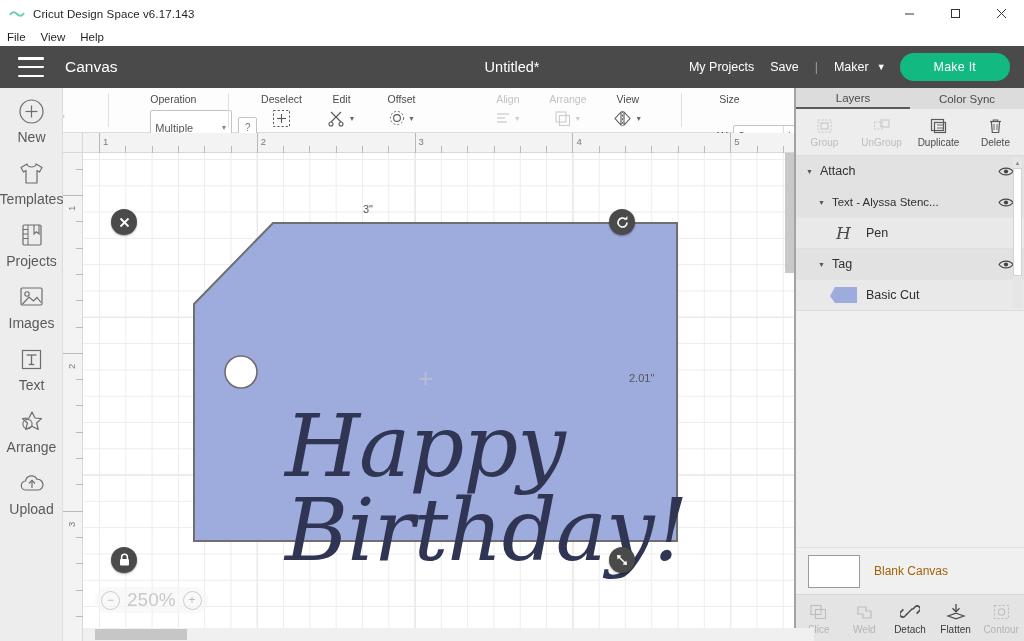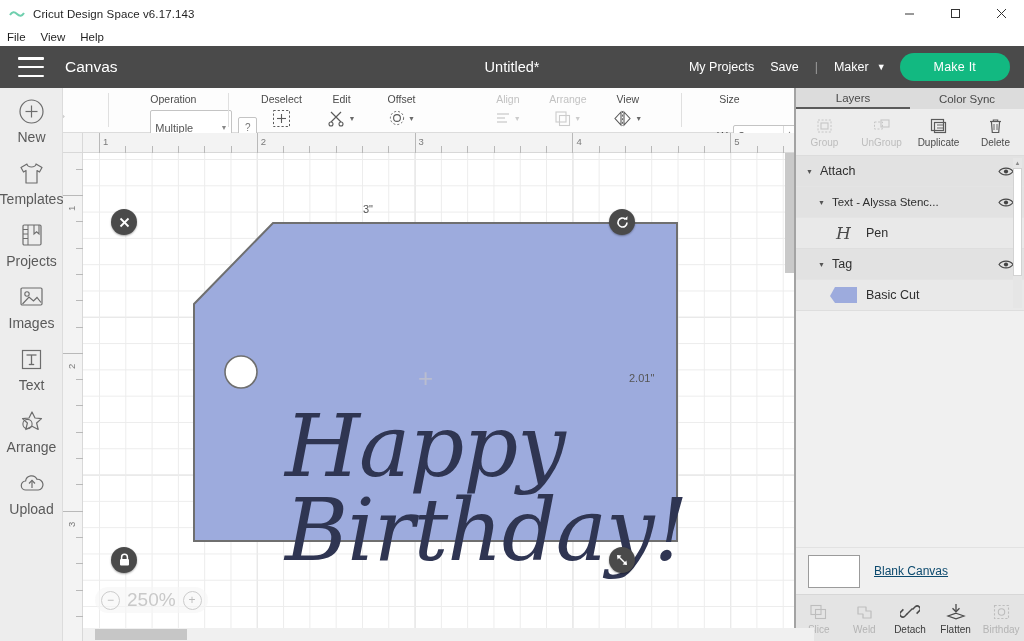--- a/index.html
+++ b/index.html
@@ -220,21 +220,21 @@
                      background: #ffffff; border: 1px solid #d2d2d2; }
   .lscroll .larrow { position: absolute; top: 0; left: 0; width: 9px; height: 10px;
                      display: flex; align-items: center; justify-content: center;
                      font-size: 6px; color: #8a8a8a; }
 
   .canvasrow { position: absolute; left: 0; right: 0; bottom: 47px; height: 47px;
                background: #f0f0f0; display: flex; align-items: center;
                padding: 0 12px; border-top: 1px solid #e2e2e2; }
   .canvasrow .cbox { width: 52px; height: 33px; background: #fff;
                      border: 1px solid #9b9b9b; cursor: pointer; }
-  .canvasrow .ctext { font-size: 12px; color: #0c4a6e; margin-left: 14px; text-decoration: underline; }
+  .canvasrow .ctext { font-size: 12px; color: #a16207; margin-left: 14px; }
 
   .boolbar { position: absolute; left: 0; right: 0; bottom: 0; height: 47px;
              background: #e4e4e4; display: flex; border-top: 1px solid #d7d7d7; }
   .bbtn { flex: 1; display: flex; flex-direction: column; align-items: center;
           justify-content: center; cursor: pointer; }
   .bbtn .bi { height: 20px; display: flex; align-items: center; color: #4a4a4a; }
   .bbtn .bl { font-size: 10px; color: #3a3a3a; margin-top: 2px; }
   .bbtn.disabled .bi { color: #bdbdbd; }
   .bbtn.disabled .bl { color: #b4b4b4; }
 </style>
@@ -790,18 +790,18 @@
         </span>
         <span class="bl">Flatten</span>
       </div>
       <div class="bbtn disabled">
         <span class="bi">
           <svg width="19" height="18" viewBox="0 0 19 18">
               <rect x="2.5" y="2.5" width="14" height="13" fill="none" stroke="currentColor" stroke-width="1.1" stroke-dasharray="2.2 1.8"></rect>
               <circle cx="9.5" cy="9" r="3.2" fill="none" stroke="currentColor" stroke-width="1.1"></circle>
             </svg>
         </span>
-        <span class="bl">Birthday</span>
+        <span class="bl">Contour</span>
       </div>
     </div>
   </div>
 
 </div>
 
 </body></html>

